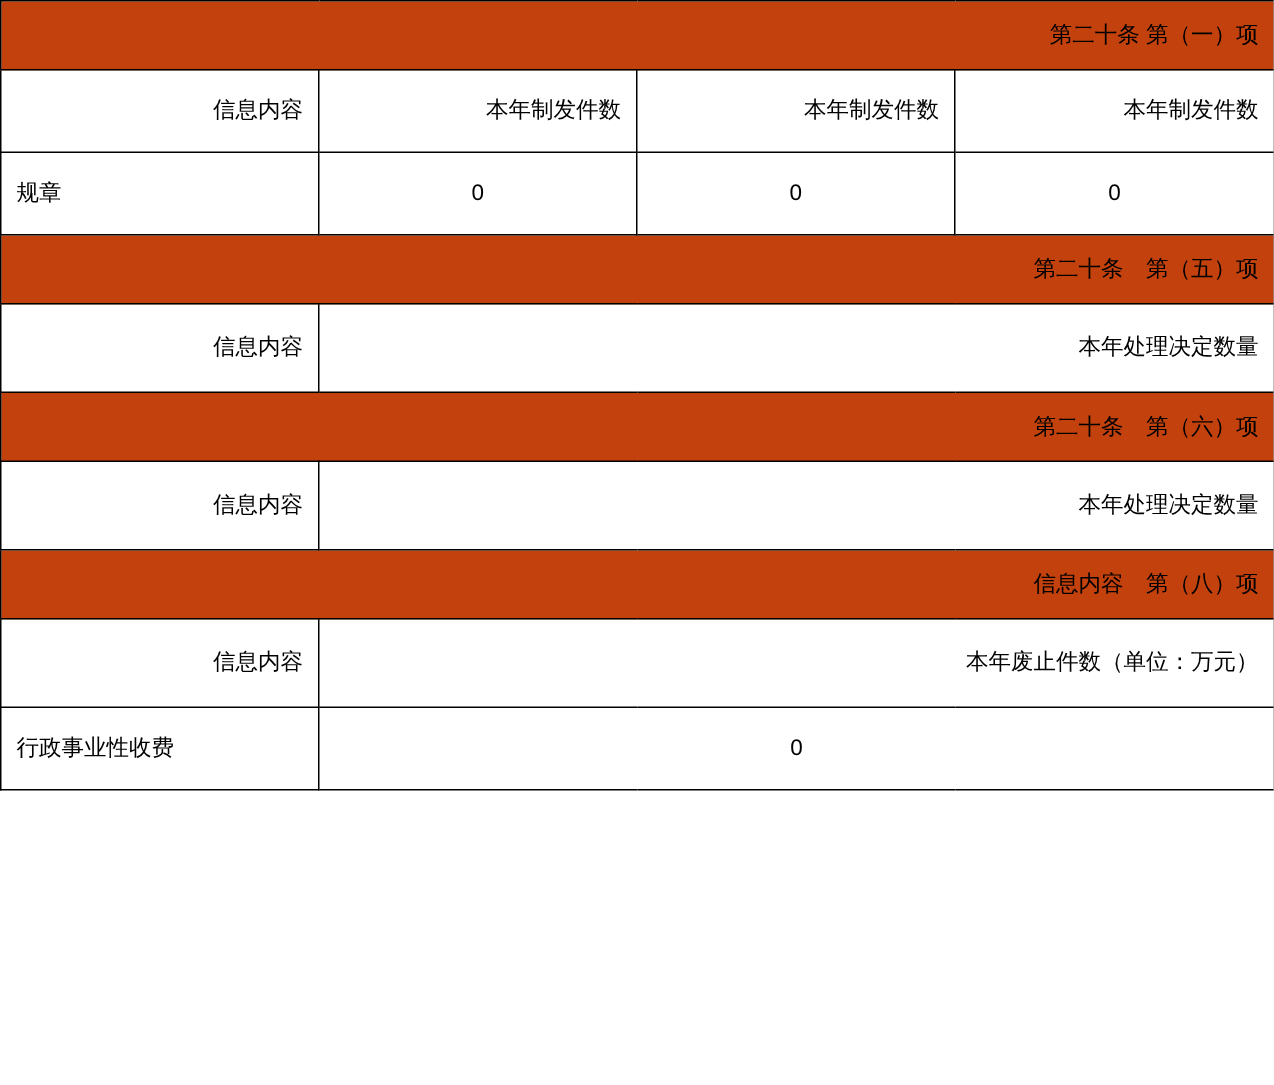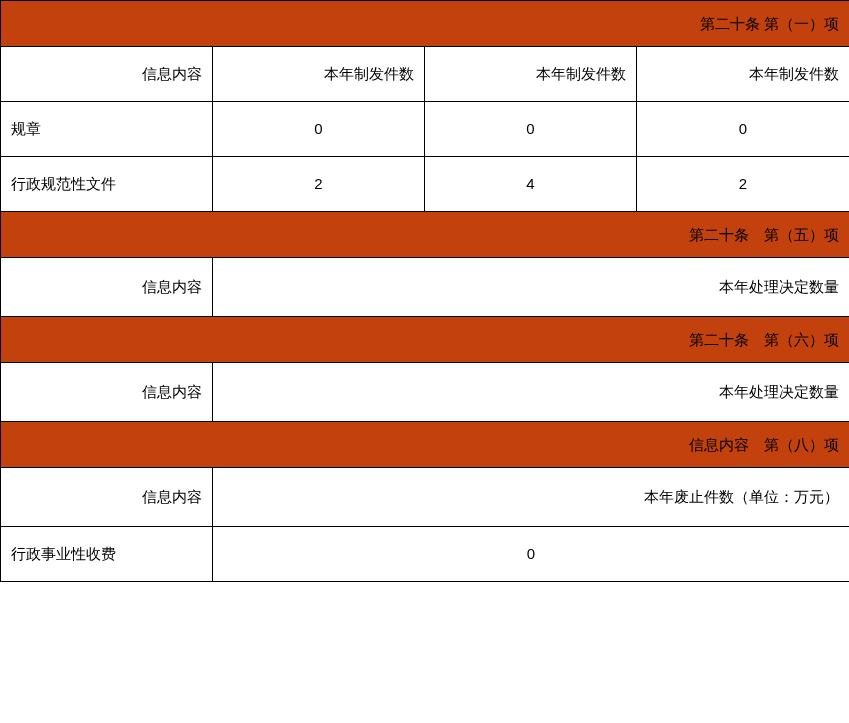--- a/index.html
+++ b/index.html
@@ -77,26 +77,20 @@
         <td class="col-head">本年制发件数</td>
         <td class="col-head">本年制发件数</td>
         <td class="col-head">本年制发件数</td>
       </tr>
       <tr>
         <td class="label-cell">规章</td>
         <td class="value-cell">0</td>
         <td class="value-cell">0</td>
         <td class="value-cell">0</td>
       </tr>
-      <tr>
-        <td class="label-cell">行政规范性文件</td>
-        <td class="value-cell">2</td>
-        <td class="value-cell">4</td>
-        <td class="value-cell">2</td>
-      </tr>
 
       <tr>
         <td class="section-head" colspan="4">第二十条　第（五）项</td>
       </tr>
       <tr>
         <td class="col-head tall">信息内容</td>
         <td class="col-head tall" colspan="3">本年处理决定数量</td>
       </tr>
 
       <tr>

